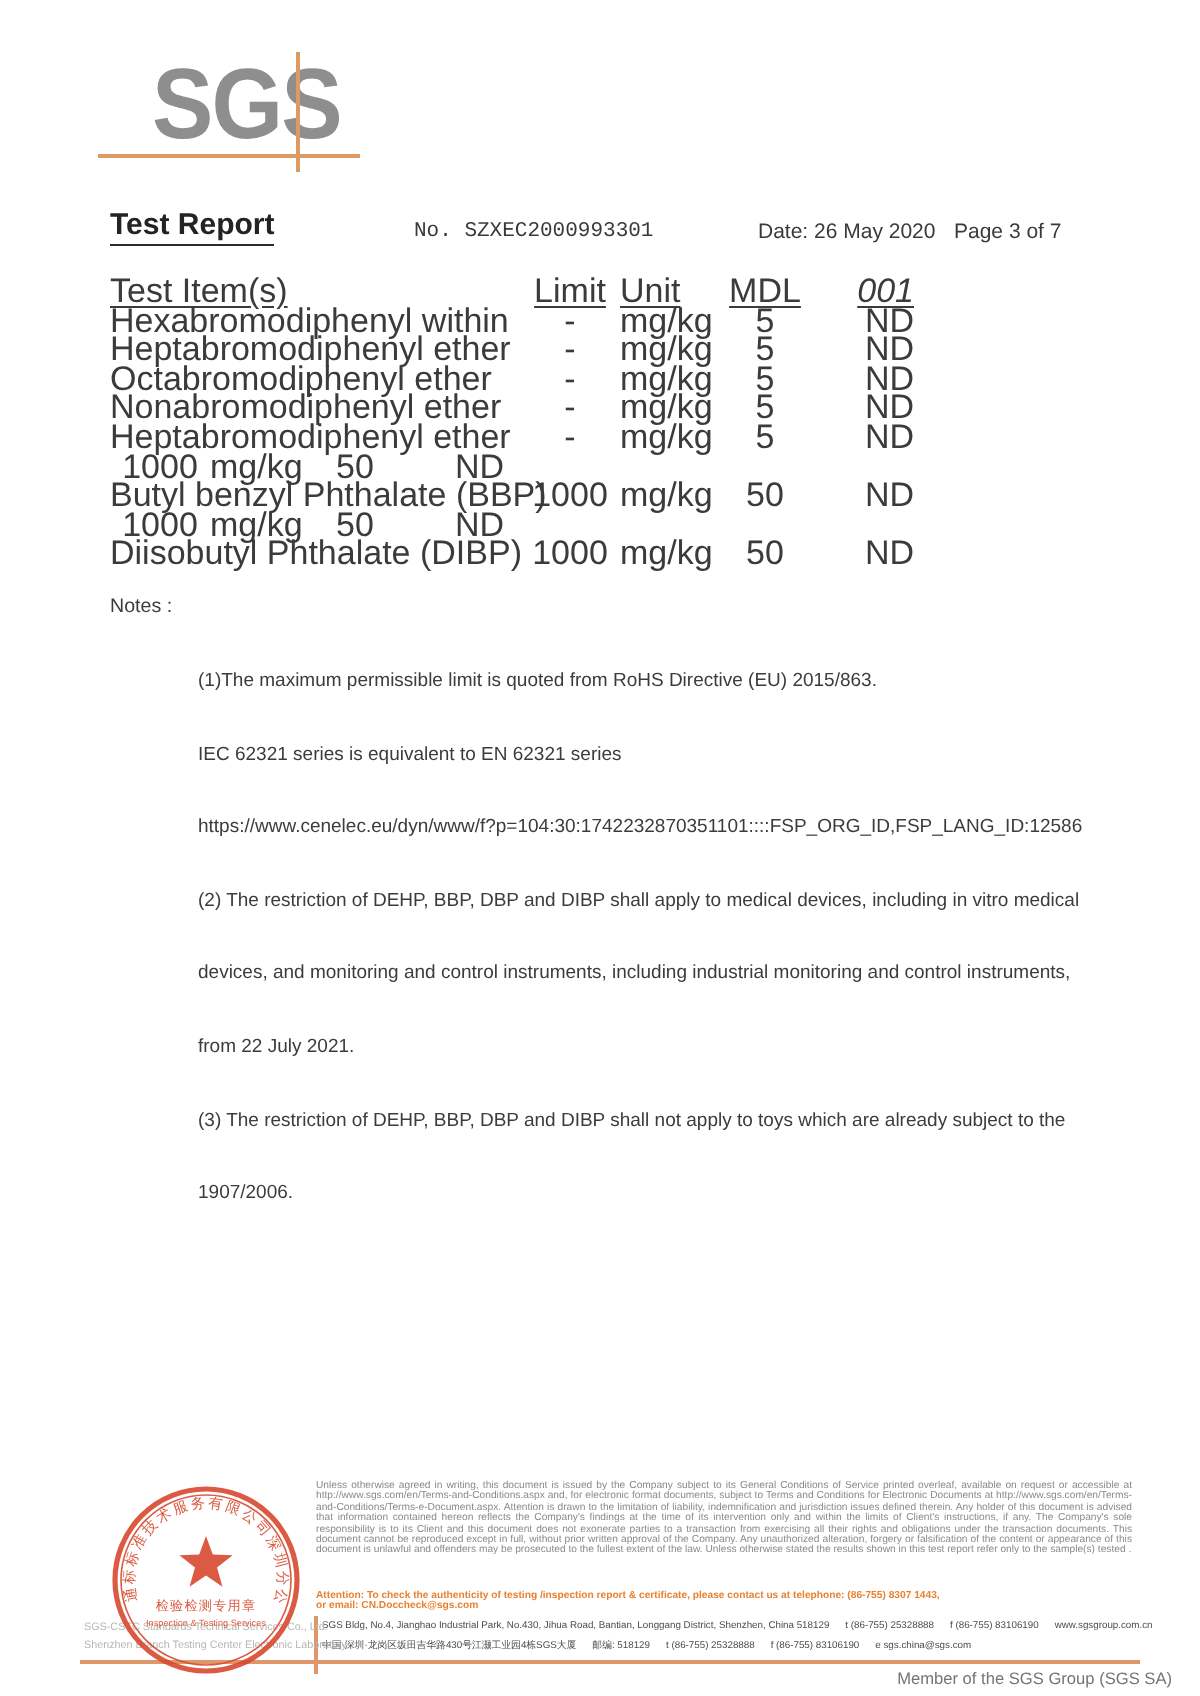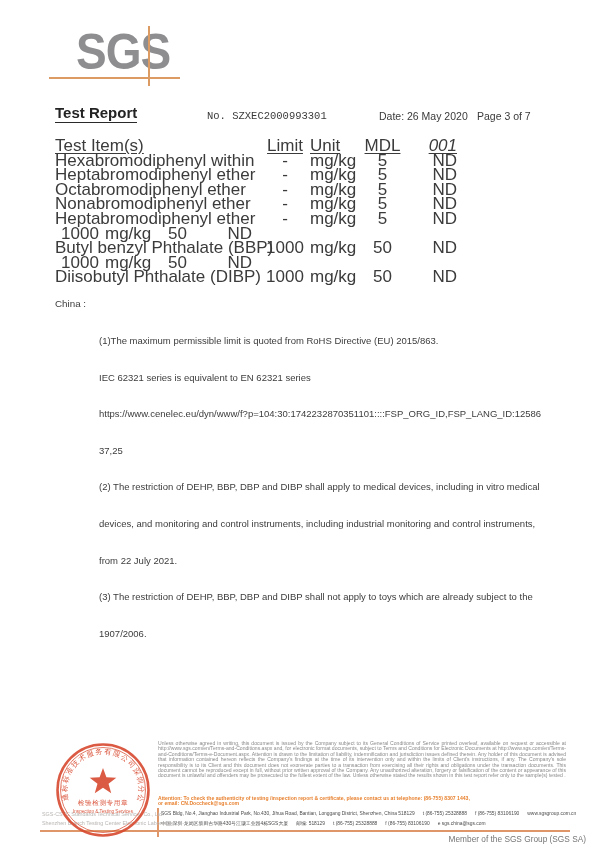--- a/index.html
+++ b/index.html
@@ -131,26 +131,25 @@
         <div class="trow">
           <div class="cell c-item">Diisobutyl Phthalate (DIBP)</div>
           <div class="cell c-limit">1000</div>
           <div class="cell c-unit">mg/kg</div>
           <div class="cell c-mdl">50</div>
           <div class="cell c-001">ND</div>
         </div>
       </div>
   </div>
 
-  <div class="notes-label">China :</div>
+  <div class="notes-label">Notes :</div>
   <div class="notes-lines" id="notes-lines">
       <div class="note-line">(1)The maximum permissible limit is quoted from RoHS Directive (EU) 2015/863.</div>
       <div class="note-line">IEC 62321 series is equivalent to EN 62321 series</div>
       <div class="note-line">https://www.cenelec.eu/dyn/www/f?p=104:30:1742232870351101::::FSP_ORG_ID,FSP_LANG_ID:12586</div>
-      <div class="note-line">37,25</div>
       <div class="note-line">(2) The restriction of DEHP, BBP, DBP and DIBP shall apply to medical devices, including in vitro medical</div>
       <div class="note-line">devices, and monitoring and control instruments, including industrial monitoring and control instruments,</div>
       <div class="note-line">from 22 July 2021.</div>
       <div class="note-line">(3) The restriction of DEHP, BBP, DBP and DIBP shall not apply to toys which are already subject to the</div>
       <div class="note-line">1907/2006.</div>
     </div>
 
   <div class="disclaimer">Unless otherwise agreed in writing, this document is issued by the Company subject to its General Conditions of Service printed overleaf, available on request or accessible at http://www.sgs.com/en/Terms-and-Conditions.aspx and, for electronic format documents, subject to Terms and Conditions for Electronic Documents at http://www.sgs.com/en/Terms-and-Conditions/Terms-e-Document.aspx. Attention is drawn to the limitation of liability, indemnification and jurisdiction issues defined therein. Any holder of this document is advised that information contained hereon reflects the Company's findings at the time of its intervention only and within the limits of Client's instructions, if any. The Company's sole responsibility is to its Client and this document does not exonerate parties to a transaction from exercising all their rights and obligations under the transaction documents. This document cannot be reproduced except in full, without prior written approval of the Company. Any unauthorized alteration, forgery or falsification of the content or appearance of this document is unlawful and offenders may be prosecuted to the fullest extent of the law. Unless otherwise stated the results shown in this test report refer only to the sample(s) tested .</div>
   <div class="attention">
     <div>Attention: To check the authenticity of testing /inspection report &amp; certificate, please contact us at telephone: (86-755) 8307 1443,</div>

